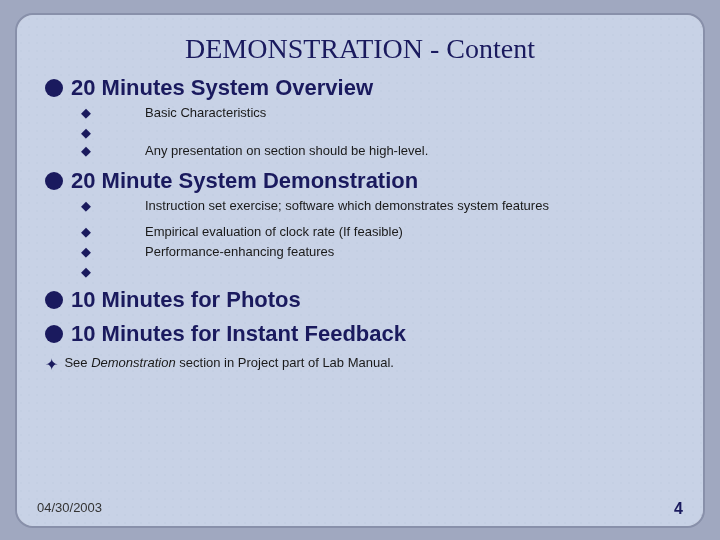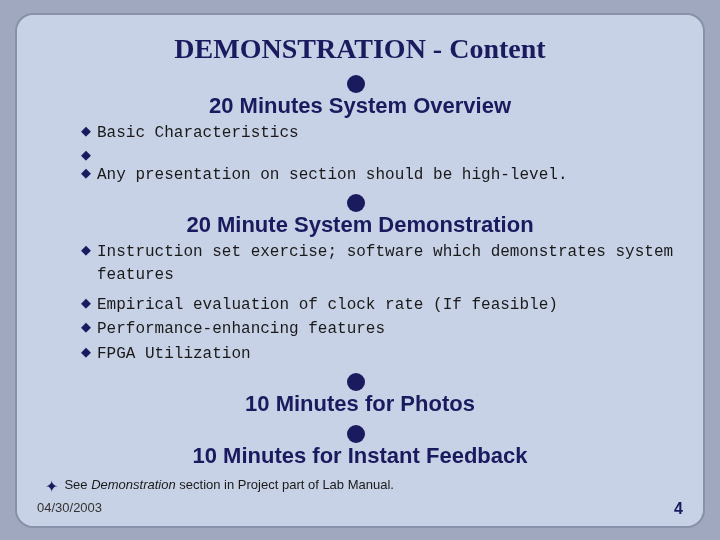--- a/index.html
+++ b/index.html
@@ -38,21 +38,21 @@
       z-index: 0;
     }
 
     .content {
       position: relative;
       z-index: 1;
     }
 
     .title {
       font-size: 28px;
-      font-weight: bold;
+      font-weight: normal;
       color: #1a1a5e;
       text-align: center;
       margin-bottom: 10px;
       font-family: 'Times New Roman', serif;
     }
 
     .section {
       margin-bottom: 8px;
     }
 
@@ -86,24 +86,25 @@
 
     .diamond-bullet {
       color: #1a1a5e;
       font-size: 13px;
       margin-right: 6px;
       margin-top: 1px;
       flex-shrink: 0;
     }
 
     .sub-bullet-text {
-      font-size: 16px;
+      font-size: 13px;
       color: #1a1a1a;
-      font-family: Liberation Mono, monospace;
+      font-family: Liberation Sans, sans-serif;
       line-height: 1.4;
+      margin-left: 48px;
     }
 
     .note-section {
       margin-top: 6px;
       display: flex;
       align-items: flex-start;
     }
 
     .star-bullet {
       font-size: 16px;
@@ -139,21 +140,20 @@
     .footer-page {
       font-size: 16px;
       font-weight: bold;
       color: #1a1a5e;
     }
 
     .big-bullet-row {
       display: flex;
       align-items: center;
       margin-bottom: 3px;
-      flex-direction: column;
     }
   </style>
 </head>
 <body>
 
 <div class="slide">
   <div class="slide-inner"></div>
   <div class="content">
 
     <div class="title">DEMONSTRATION - Content</div>
@@ -196,21 +196,20 @@
         <div class="sub-bullet">
           <span class="diamond-bullet">◆</span>
           <span class="sub-bullet-text">Empirical evaluation of clock rate (If feasible)</span>
         </div>
         <div class="sub-bullet">
           <span class="diamond-bullet">◆</span>
           <span class="sub-bullet-text">Performance-enhancing features</span>
         </div>
         <div class="sub-bullet">
           <span class="diamond-bullet">◆</span>
-          <span class="sub-bullet-text">FPGA Utilization</span>
         </div>
       </div>
     </div>
 
     <div class="section">
       <div class="big-bullet-row">
         <span class="circle-bullet"></span>
         <span class="bullet-main-text">10 Minutes for Photos</span>
       </div>
     </div>

